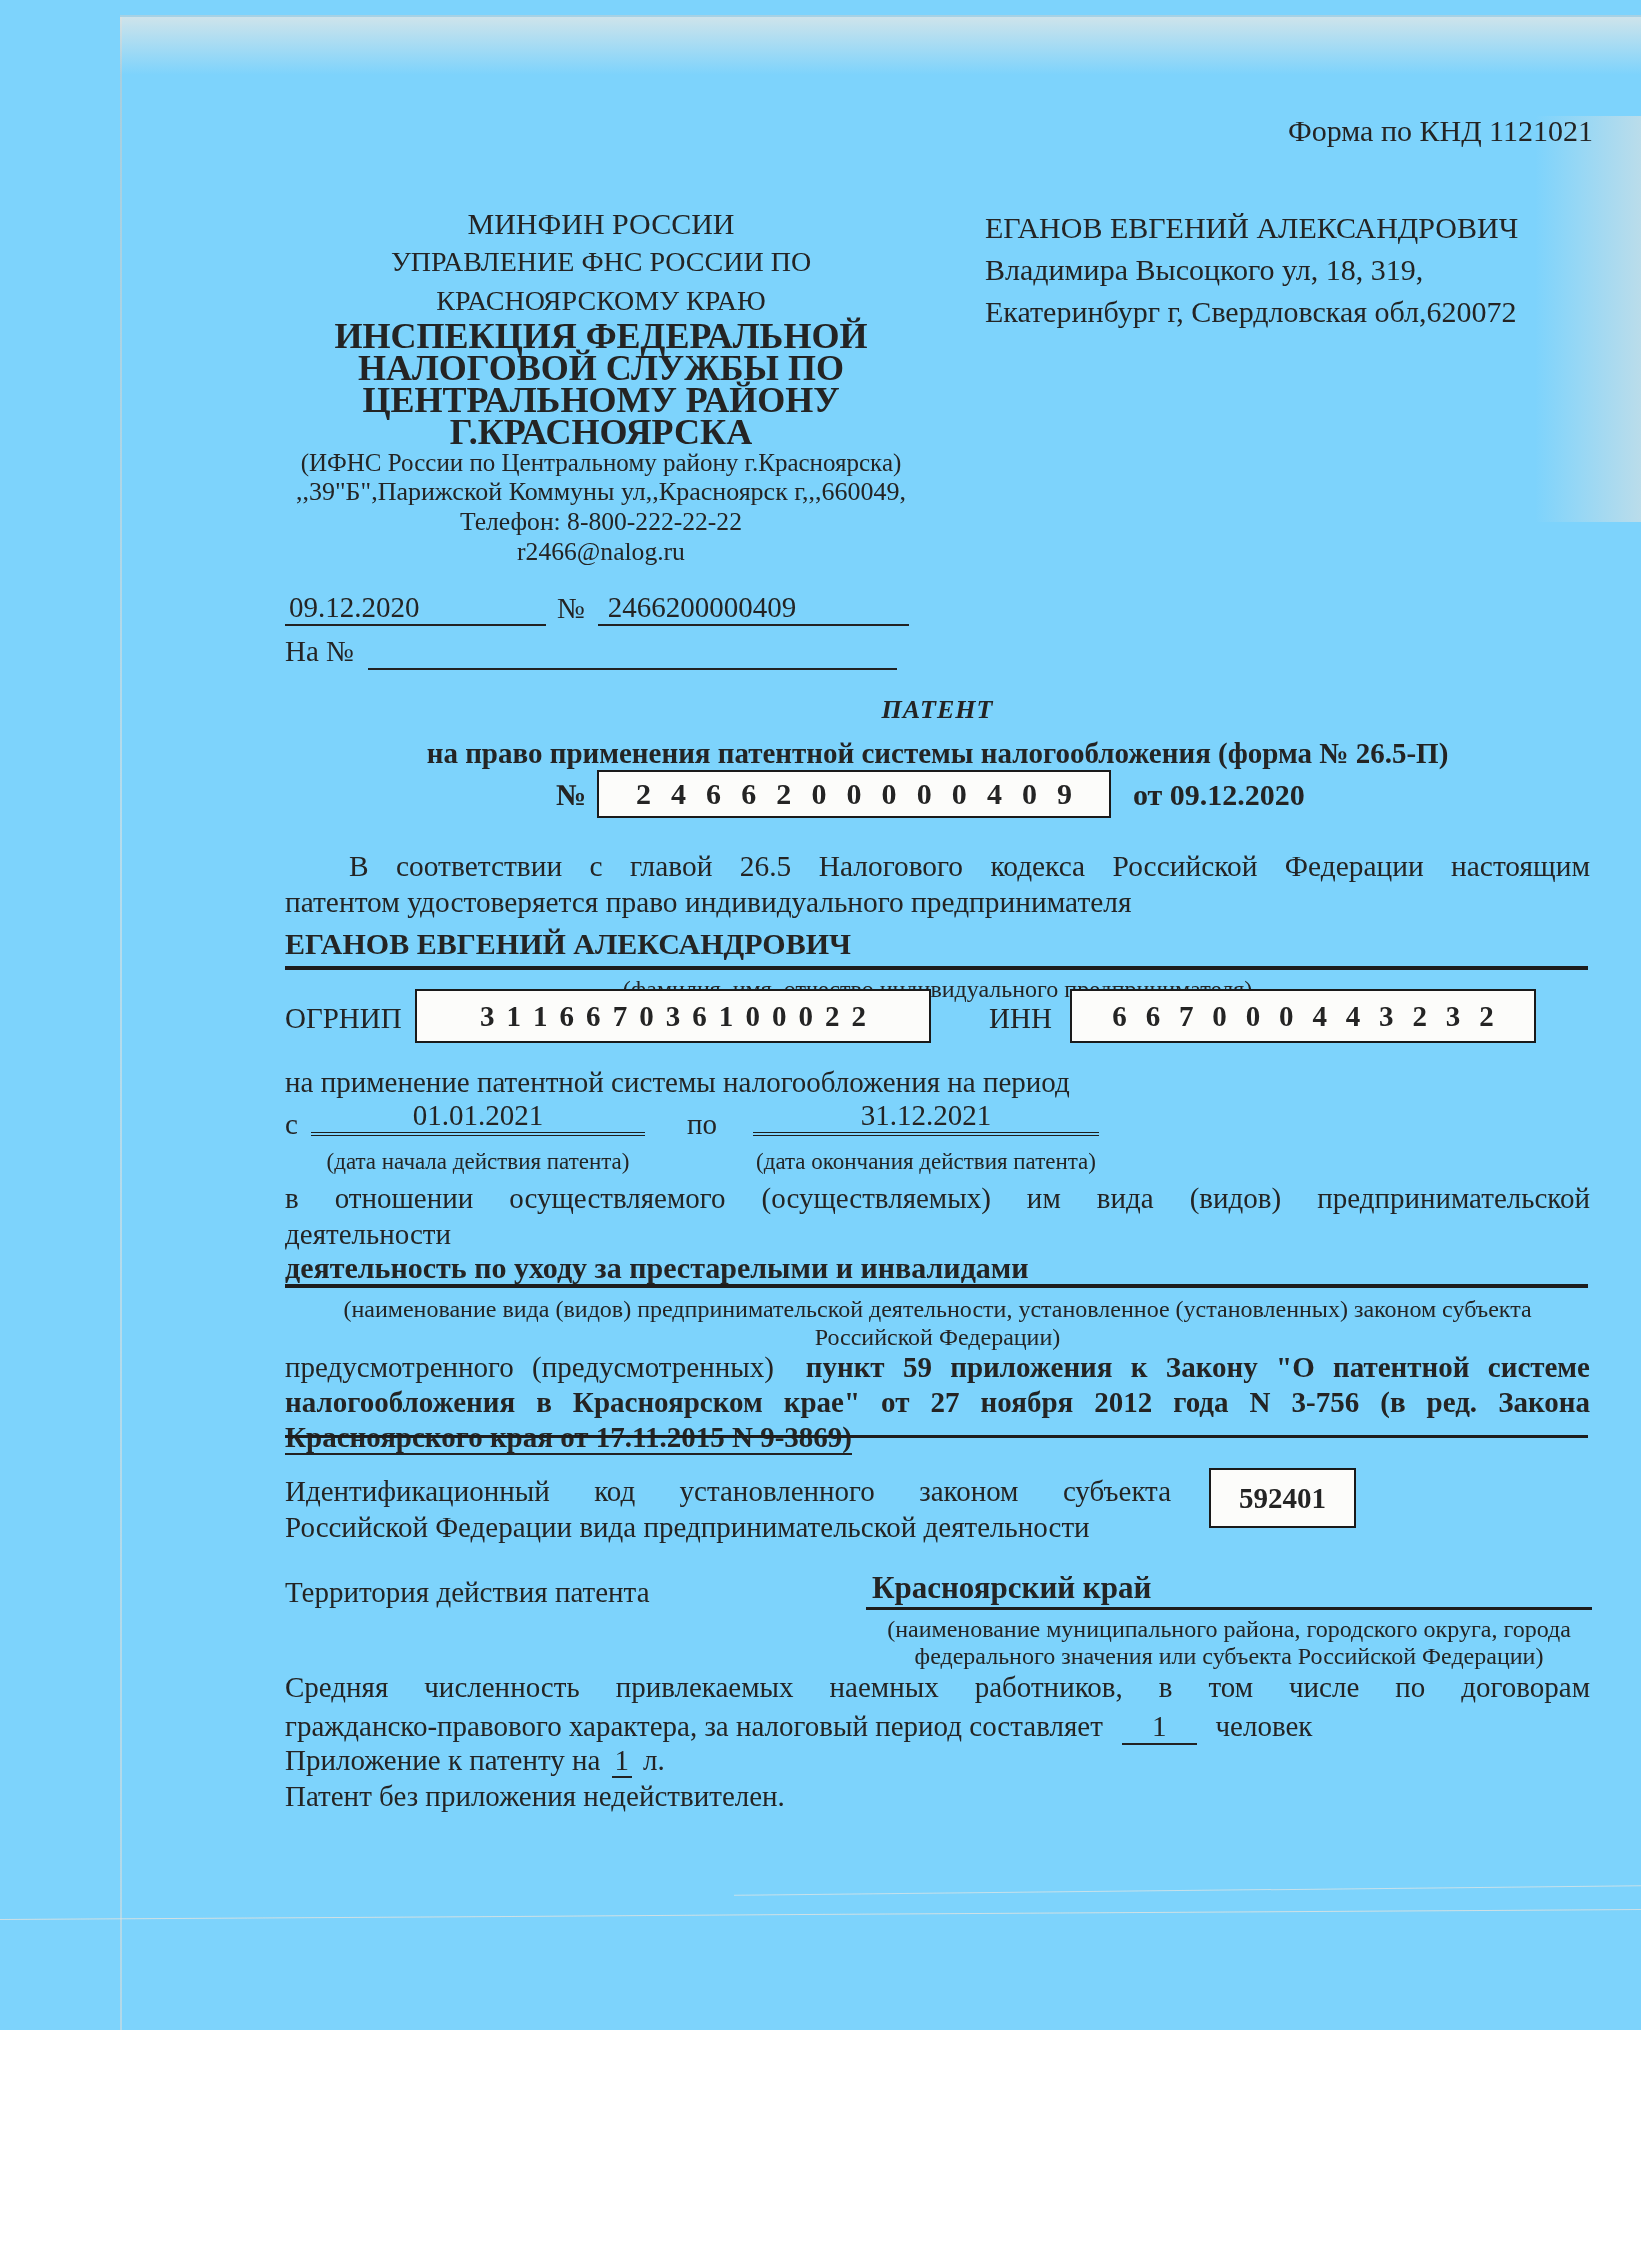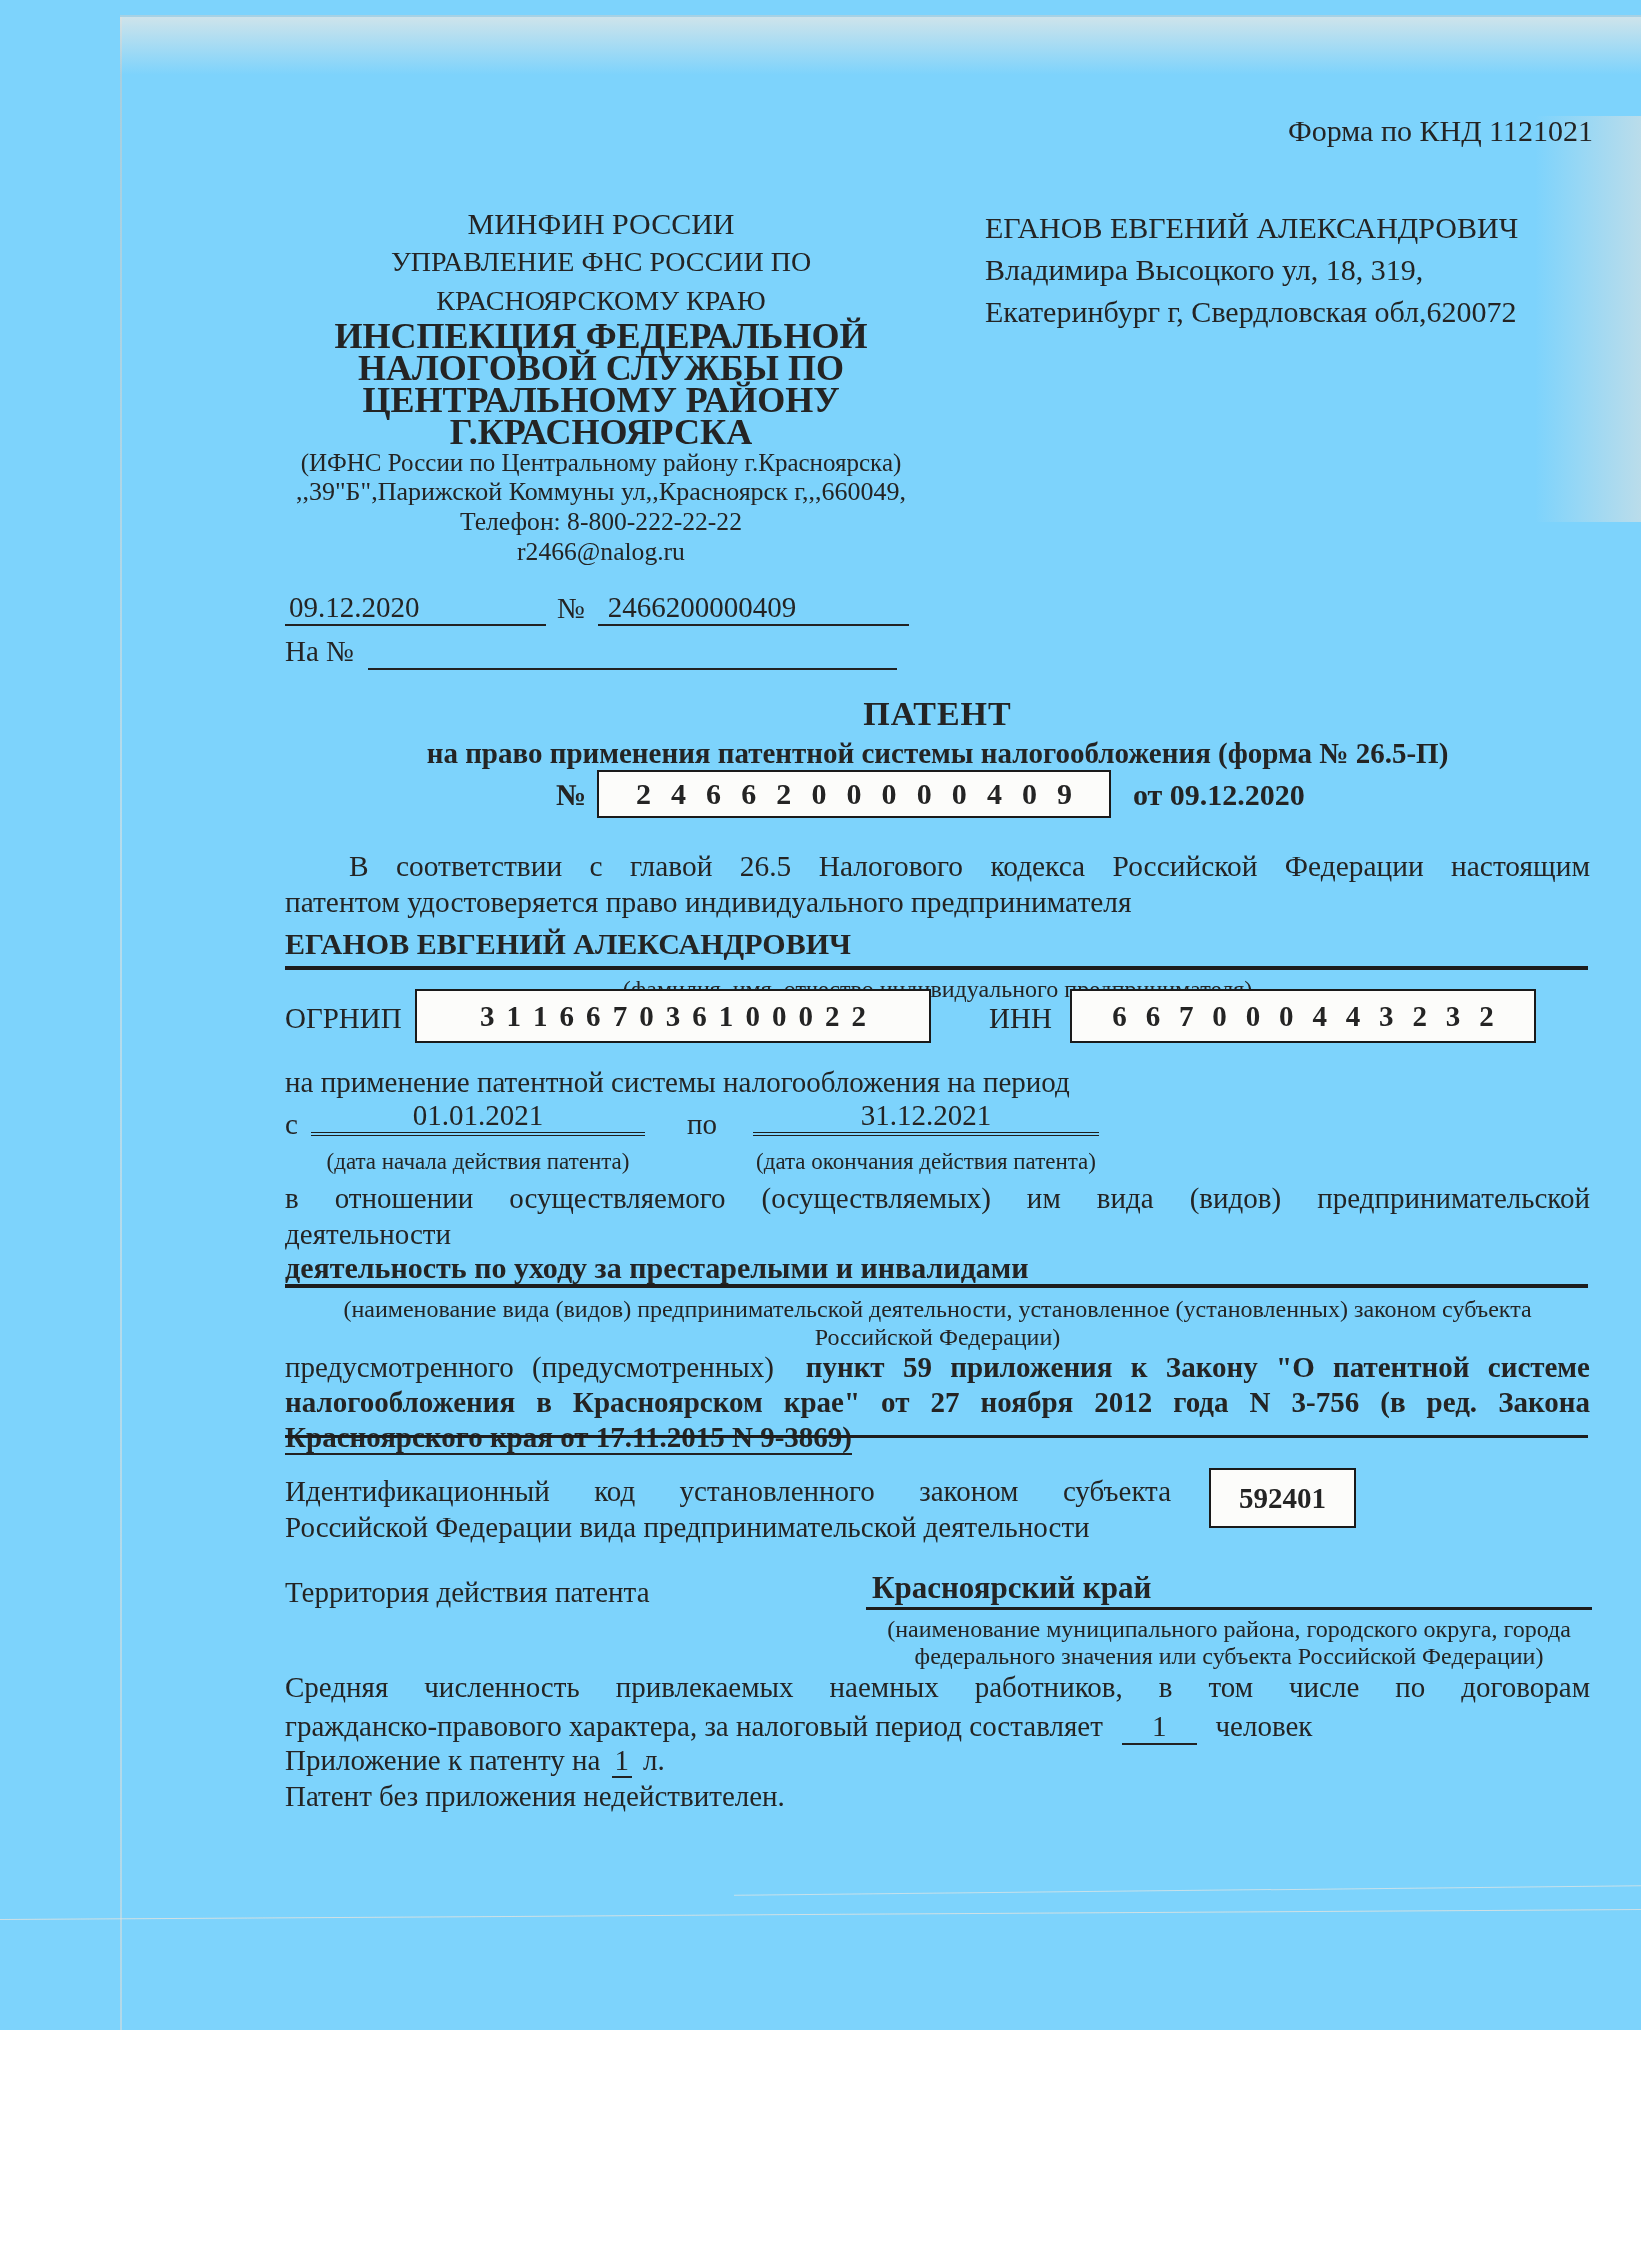--- a/index.html
+++ b/index.html
@@ -27,21 +27,21 @@
   
   .b{font-weight:bold;}
   .ctr{text-align:center;}
   .stretch{text-align:justify;text-align-last:justify;}
   .rule{background:#1d1d1d;}
   .ul3{border-bottom:2.9px solid #222;}
   .uld{border-bottom:4.8px double #1d1d1d;}
   .box{border:2.9px solid #1a1a1a;background:#fcfcfa;display:flex;align-items:center;justify-content:center;}
   
   .f24{font-size:23px;} .f25{font-size:24px;} .f30{font-size:29px;}
-  .f31{font-size:30px;} .f32{font-size:31px;} .f35{font-size:34px;}
+  .f31{font-size:30px;} .f32{font-size:31px;} .f35{font-size:26px;font-style:italic;}
   .sender{line-height:31px;}
   .sender .s0,.sender .s1{font-size:30px;line-height:37px;}
   .sender .s2{font-size:28px;line-height:39px;}
   .sender .s3{font-size:36px;line-height:32px;font-weight:bold;}
   .sender .s4{font-size:25px;line-height:29px;}
   .sender .s5{font-size:26px;line-height:30px;}
   .sender .s6,.sender .s7{font-size:25.6px;line-height:30px;}
   .digits{font-weight:bold;}
 </style>
 </head>

